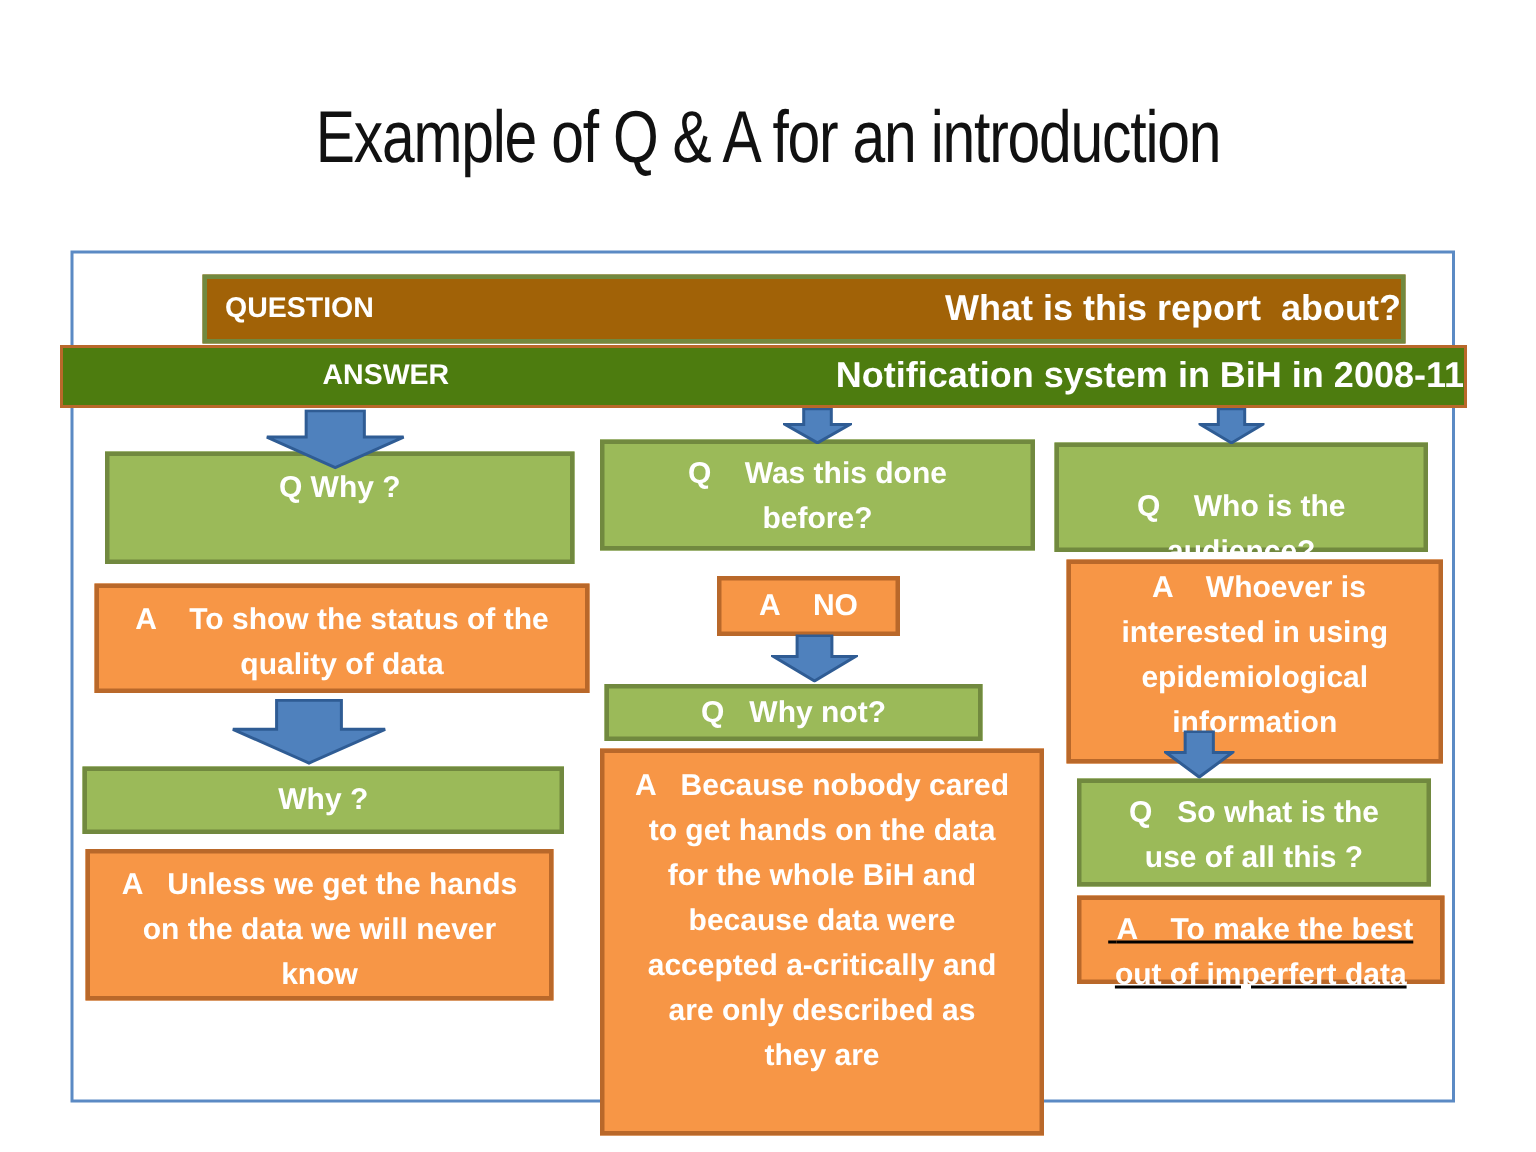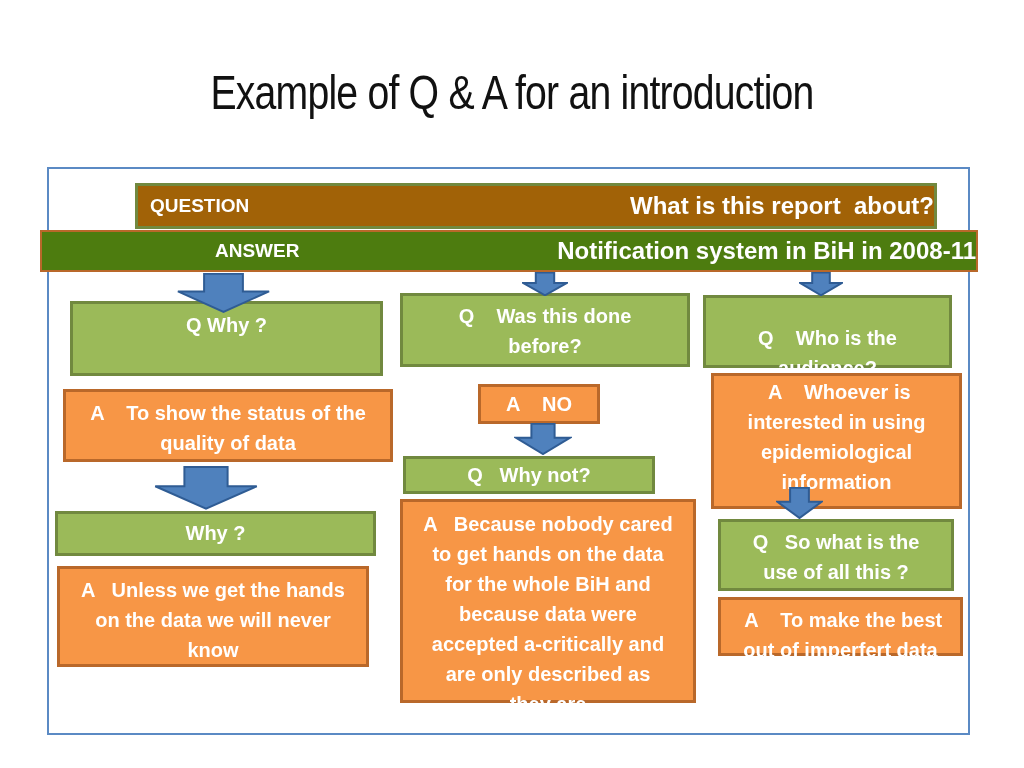--- a/index.html
+++ b/index.html
@@ -30,30 +30,30 @@
   .c1b3{left:55px;top:511px;width:321px;height:45px;}
   .c1b3 .box-text{padding-top:4px;}
   .c1b4{left:57px;top:566px;width:312px;height:101px;}
   
   .c2b1{left:400px;top:293px;width:290px;height:74px;}
   .c2b1 .box-text{padding:5px 24px;}
   .c2b2{left:478px;top:384px;width:122px;height:40px;}
   .c2b2 .box-text{padding:2px 18px;}
   .c2b3{left:403px;top:456px;width:252px;height:38px;}
   .c2b3 .box-text{padding:1px 18px;border-radius:14px;}
-  .c2b4{left:400px;top:499px;width:296px;height:204px;}
+  .c2b4{left:400px;top:499px;width:296px;height:258px;}
   .c2b4 .box-text{padding:7px 12px;}
   
   .c3b1{left:703px;top:295px;width:249px;height:73px;}
   .c3b1 .box-text{padding:5px 14px;margin-top:20px;}
   .c3b2{left:711px;top:373px;width:251px;height:136px;}
   .c3b2 .box-text{padding:1px 10px;}
   .c3b3{left:718px;top:519px;width:236px;height:72px;}
   .c3b3 .box-text{padding:5px 14px;}
-  .c3b4{left:718px;top:597px;width:245px;height:59px;}
+  .c3b4{left:718px;top:597px;width:245px;height:59px;text-decoration:underline;}
   .c3b4 .box-text{padding:5px 8px;}
   
   .ar1a{left:175px;top:273px;width:97px;height:40px;}
   .ar2a{left:522px;top:272px;width:46px;height:24px;}
   .ar3a{left:799px;top:272px;width:44px;height:24px;}
   .ar1b{left:152px;top:466px;width:108px;height:44px;}
   .ar2b{left:514px;top:423px;width:58px;height:32px;}
   .ar3b{left:776px;top:487px;width:47px;height:32px;z-index:5;}
 </style>
 </head>

